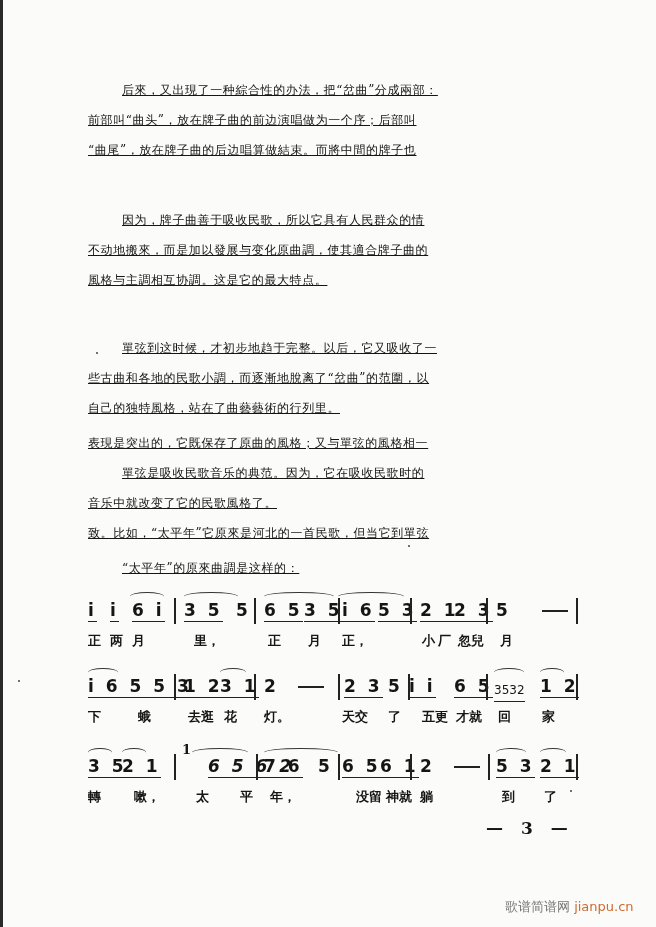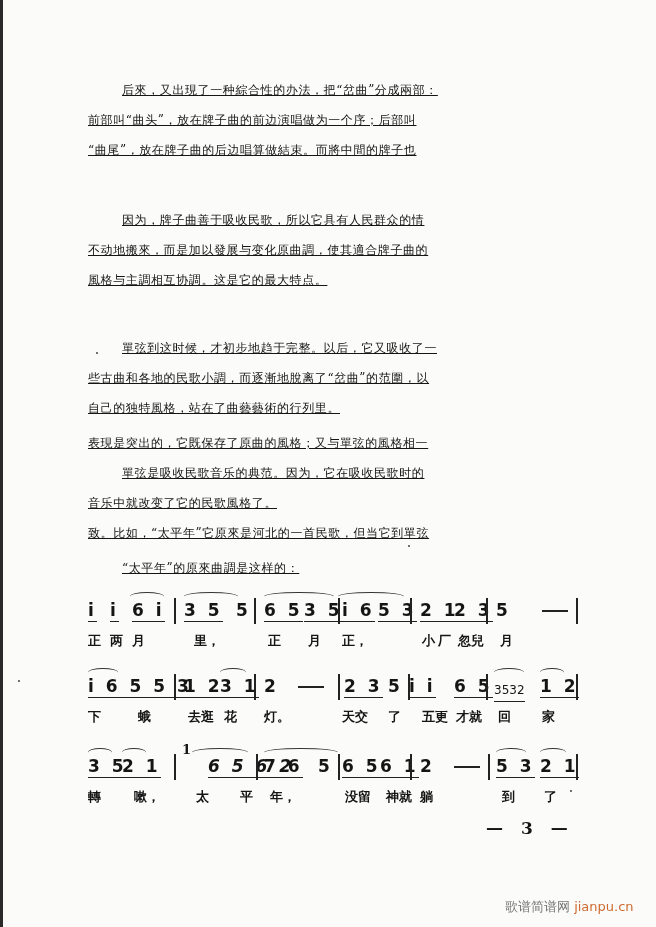--- a/index.html
+++ b/index.html
@@ -203,21 +203,21 @@
     <span class="note ul" style="left:408px;">5 3</span>
     <span class="slur" style="left:452px;width:26px;"></span>
     <span class="note ul" style="left:452px;">2 1</span>
     <span class="bar" style="left:488px;"></span>
 
     <span class="lyric" style="left:0px;">轉</span>
     <span class="lyric" style="left:46px;">嗽，</span>
     <span class="lyric" style="left:108px;">太</span>
     <span class="lyric" style="left:152px;">平</span>
     <span class="lyric" style="left:182px;">年，</span>
-    <span class="lyric" style="left:257px;">没留</span>
+    <span class="lyric" style="left:268px;">没留</span>
     <span class="lyric" style="left:298px;">神就</span>
     <span class="lyric" style="left:332px;">躺</span>
     <span class="lyric" style="left:414px;">到</span>
     <span class="lyric" style="left:456px;">了</span>
   </div>
 </div>
 
 <div class="page-number">— 3 —</div>
 
 <div class="watermark">

